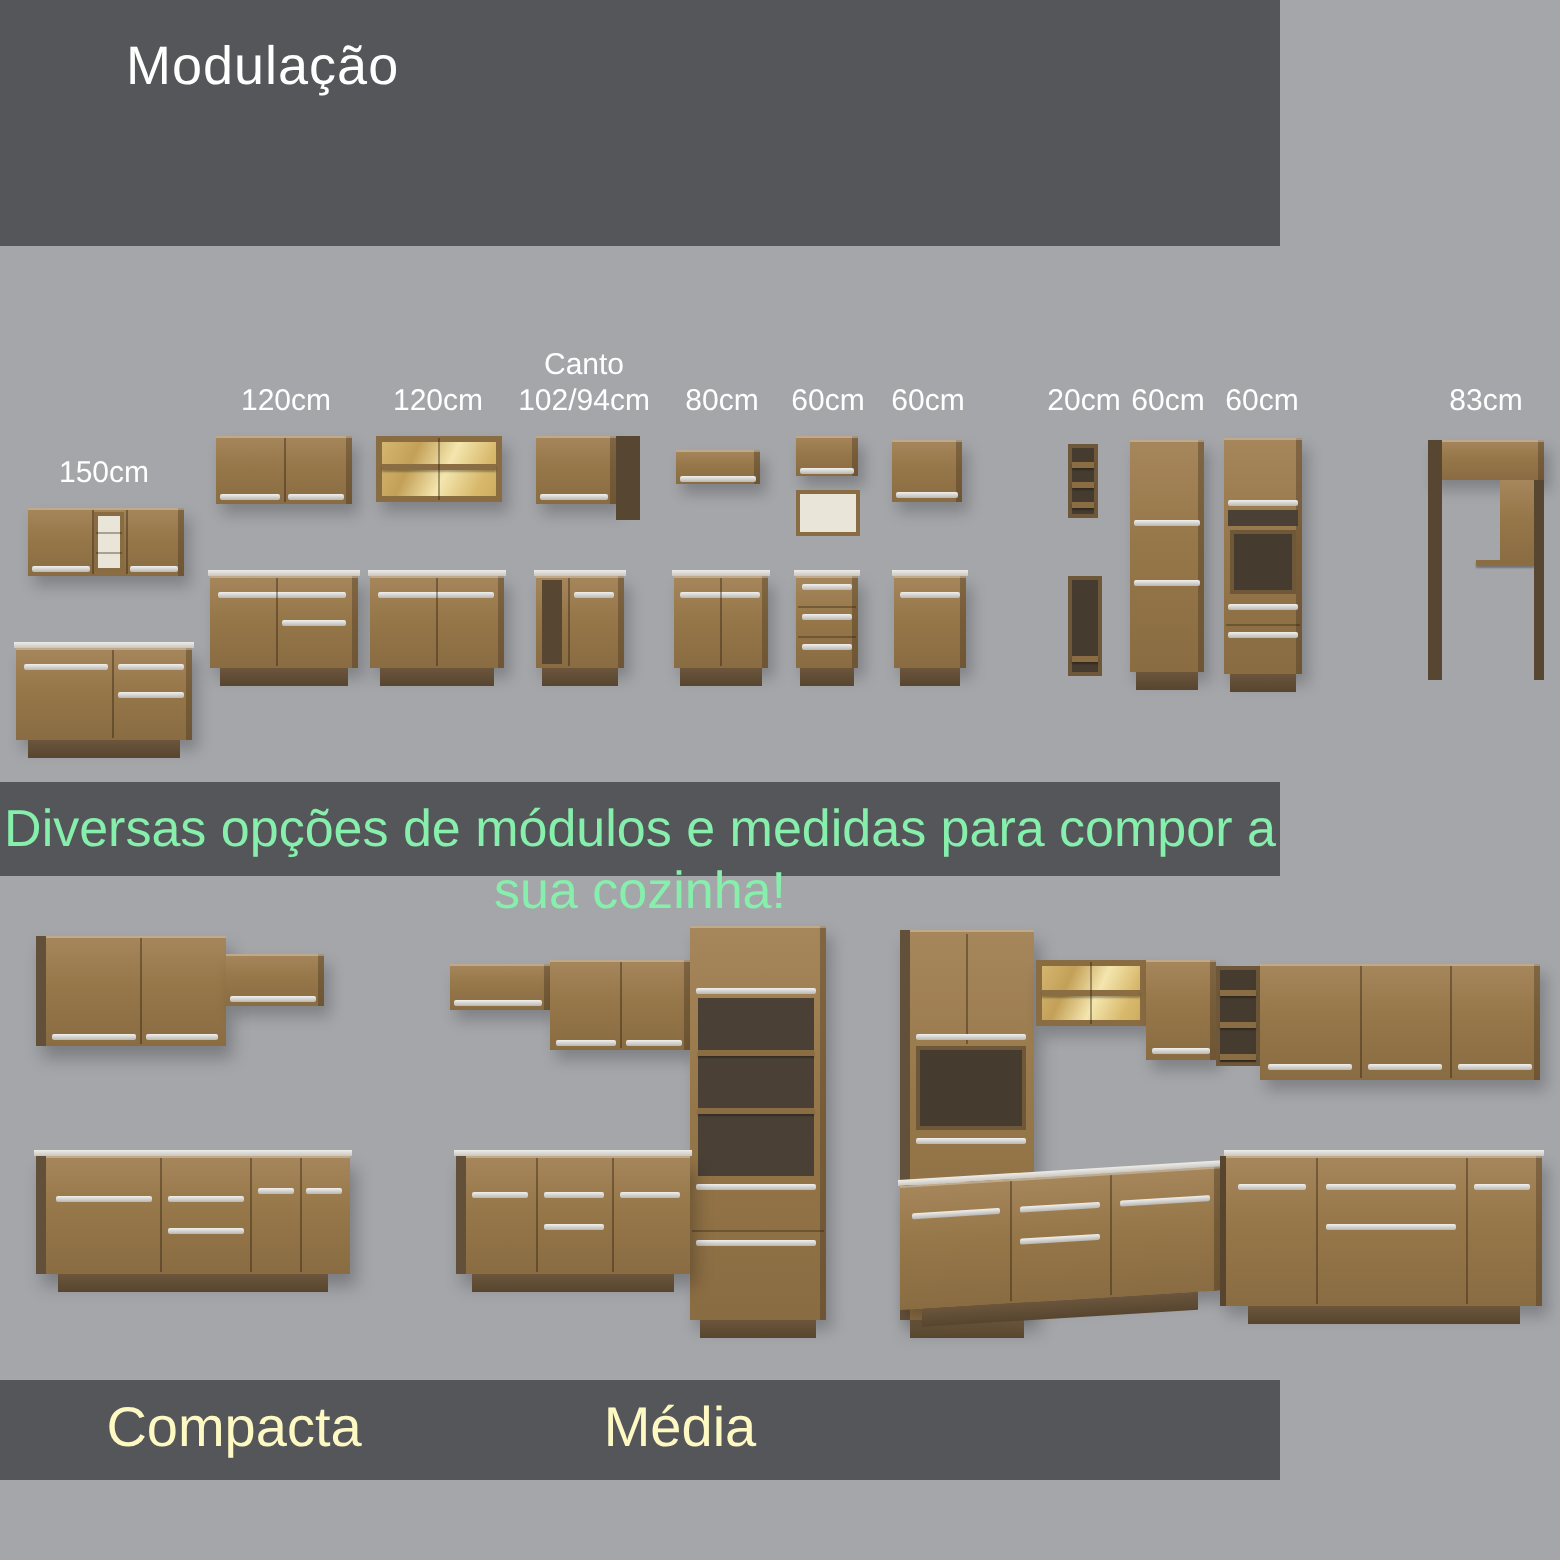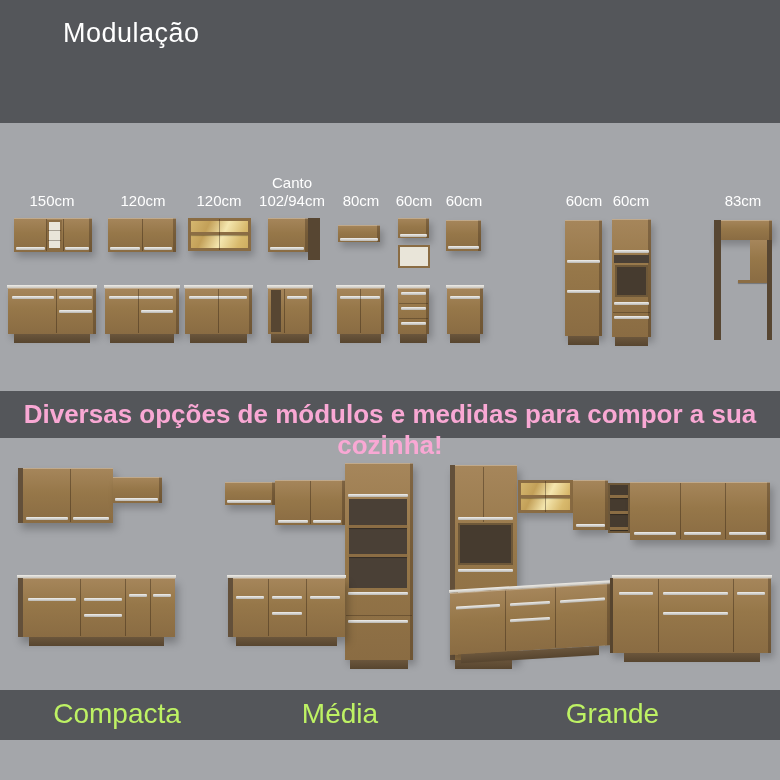--- a/index.html
+++ b/index.html
@@ -1,25 +1,25 @@
 <!DOCTYPE html>
 <html><head>
 <meta charset="utf-8">
 <style>
   html,body{margin:0;padding:0;background:#888;}
   .page{position:relative;width:780px;height:780px;overflow:hidden;
         background:#a4a6aa;font-family:"Liberation Sans",sans-serif;}
-  .band{position:absolute;left:0;width:780px;background:#54565a;}
+  .band{position:absolute;left:0;width:640px;background:#54565a;}
   
   .hdr-sub{position:absolute;left:63px;top:18px;color:#fff;font-size:27px;letter-spacing:.5px;}
   .hdr-title{position:absolute;left:60px;top:42px;color:#fff;font-size:56px;font-weight:bold;
              font-family:"DejaVu Serif",serif;letter-spacing:-1px;}
   
-  .banner-txt{position:absolute;left:0;right:0;top:8px;text-align:center;color:#f9a8d4;font-size:26px;font-weight:bold;}
-  .kit-label{position:absolute;top:8px;color:#bef264;font-size:28px;text-align:center;}
+  .banner-txt{position:absolute;left:0;right:0;top:8px;text-align:center;color:#86efac;font-size:26px;}
+  .kit-label{position:absolute;top:8px;color:#fef9c3;font-size:28px;text-align:center;}
   
   .modsec{position:absolute;left:0;top:123px;width:780px;height:268px;}
   .module{position:absolute;top:0;height:316px;}
   .mod-label{position:absolute;left:0;right:0;top:56px;height:32px;display:flex;flex-direction:column;
              justify-content:flex-end;align-items:center;color:#fff;font-size:15px;line-height:1.25;
              text-align:center;white-space:nowrap;}
   
   .cab{position:absolute;background:linear-gradient(180deg,#a6865b 0%,#967749 45%,#8a6c43 100%);
        box-shadow:inset 0 1px 0 rgba(255,255,255,.3),inset -3px 0 0 rgba(59,44,27,.35),3px 5px 7px rgba(0,0,0,.22);}
   .sideL{box-shadow:inset 5px 0 0 #63503a,inset 0 1px 0 rgba(255,255,255,.3),3px 6px 8px rgba(0,0,0,.25)!important;}
@@ -45,21 +45,21 @@
 <body>
 
 <div class="page">
 
   <div class="band" style="top:0;height:123px;">
     <div class="hdr-sub">Modulação</div>
   </div>
 
   <div class="modsec">
 
-    <div class="module" style="left:6px;width:92px;">
+    <div class="module" style="left:6px;width:92px;margin-top:36px;">
       <div class="mod-label">150cm</div>
       <div class="cab" style="left:8px;top:95px;width:78px;height:34px;">
         <div class="v" style="left:32px;"></div>
         <div class="nw" style="position:absolute;left:33px;top:2px;width:15px;height:30px;">
             <div class="s" style="top:10px;"></div>
             <div class="s" style="top:20px;"></div>
           </div>
         <div class="v" style="left:49px;"></div>
         <div class="h" style="left:2px;width:29px;top:29px;"></div>
         <div class="h" style="left:51px;width:24px;top:29px;"></div>
@@ -144,20 +144,31 @@
       <div class="mod-label">60cm</div>
       <div class="cab" style="left:2px;top:97px;width:35px;height:31px;">
         <div class="h" style="left:2px;width:31px;top:26px;"></div>
       </div>
       <div class="cab base" style="left:3px;top:165px;width:36px;height:46px;">
         <div class="h" style="left:3px;width:30px;top:8px;"></div>
       </div>
     </div>
 
 
+    <div class="module" style="left:531px;width:22px;">
+      <div class="mod-label">20cm</div>
+      <div class="nd" style="position:absolute;left:3px;top:99px;width:15px;height:37px;">
+        <div class="ws" style="left:2px;right:2px;top:9px;"></div>
+        <div class="ws" style="left:2px;right:2px;top:19px;"></div>
+        <div class="ws" style="left:2px;right:2px;top:29px;"></div>
+      </div>
+      <div class="nd" style="position:absolute;left:3px;top:165px;width:17px;height:50px;">
+        <div class="ws" style="left:2px;right:2px;top:40px;"></div>
+      </div>
+    </div>
 
     <div class="module" style="left:562px;width:44px;">
       <div class="mod-label">60cm</div>
       <div class="cab tall" style="left:3px;top:97px;width:37px;height:116px;">
         <div class="h" style="left:2px;width:33px;top:40px;"></div>
         <div class="h" style="left:2px;width:33px;top:70px;"></div>
       </div>
     </div>
 
     <div class="module" style="left:610px;width:42px;">
@@ -284,16 +295,15 @@
         <div class="h" style="left:50px;width:65px;top:34px;"></div>
         <div class="v" style="left:120px;"></div>
         <div class="h" style="left:124px;width:28px;top:14px;"></div>
       </div>
     </div>
   </div>
 
   <div class="band" style="top:690px;height:50px;">
     <div class="kit-label" style="left:40px;width:154px;">Compacta</div>
     <div class="kit-label" style="left:280px;width:120px;">Média</div>
-    <div class="kit-label" style="left:545px;width:135px;">Grande</div>
   </div>
 
 </div>
 
 </body></html>

